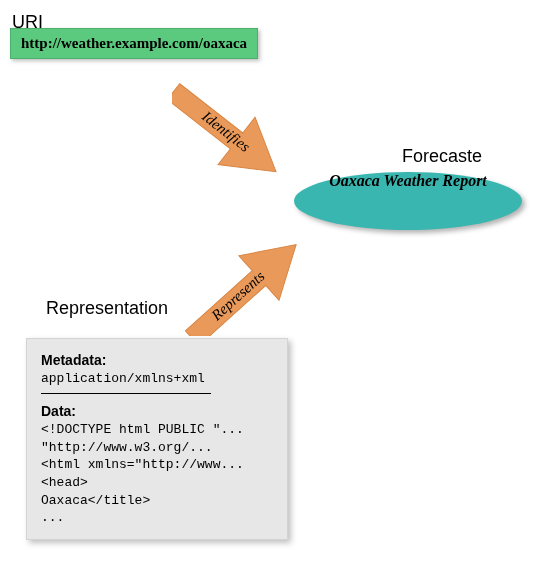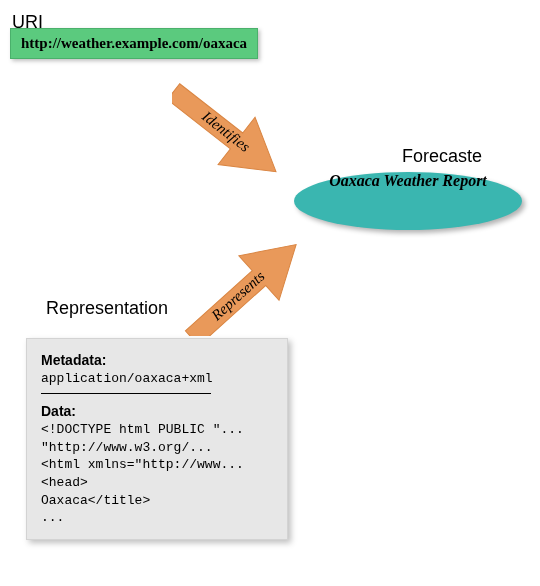--- a/index.html
+++ b/index.html
@@ -109,21 +109,21 @@
 <svg class="arrow" style="left:172px; top:196px;" width="170" height="140" viewBox="0 0 170 140">
   <g transform="translate(0,120) rotate(-42)">
     <polygon points="0,20 90,20 90,0 140,30 90,60 90,40 0,40" fill="#e9995a" stroke="#d98542" stroke-width="1"></polygon>
     <text x="30" y="34" class="arrow-label">Represents</text>
   </g>
 </svg>
 
 <div class="section-label representation-label">Representation</div>
 <div class="rep-box">
   <div class="hdr">Metadata:</div>
-  <div>application/oaxaca+xml</div>
+  <div>application/xmlns+xml</div>
   <hr>
   <div class="hdr">Data:</div>
   <div>&lt;!DOCTYPE html PUBLIC "...</div>
   <div>   "http://www.w3.org/...</div>
   <div>&lt;html xmlns="http://www...</div>
   <div>&lt;head&gt;</div>
   <div>Oaxaca&lt;/title&gt;</div>
   <div>...</div>
 </div>
 

